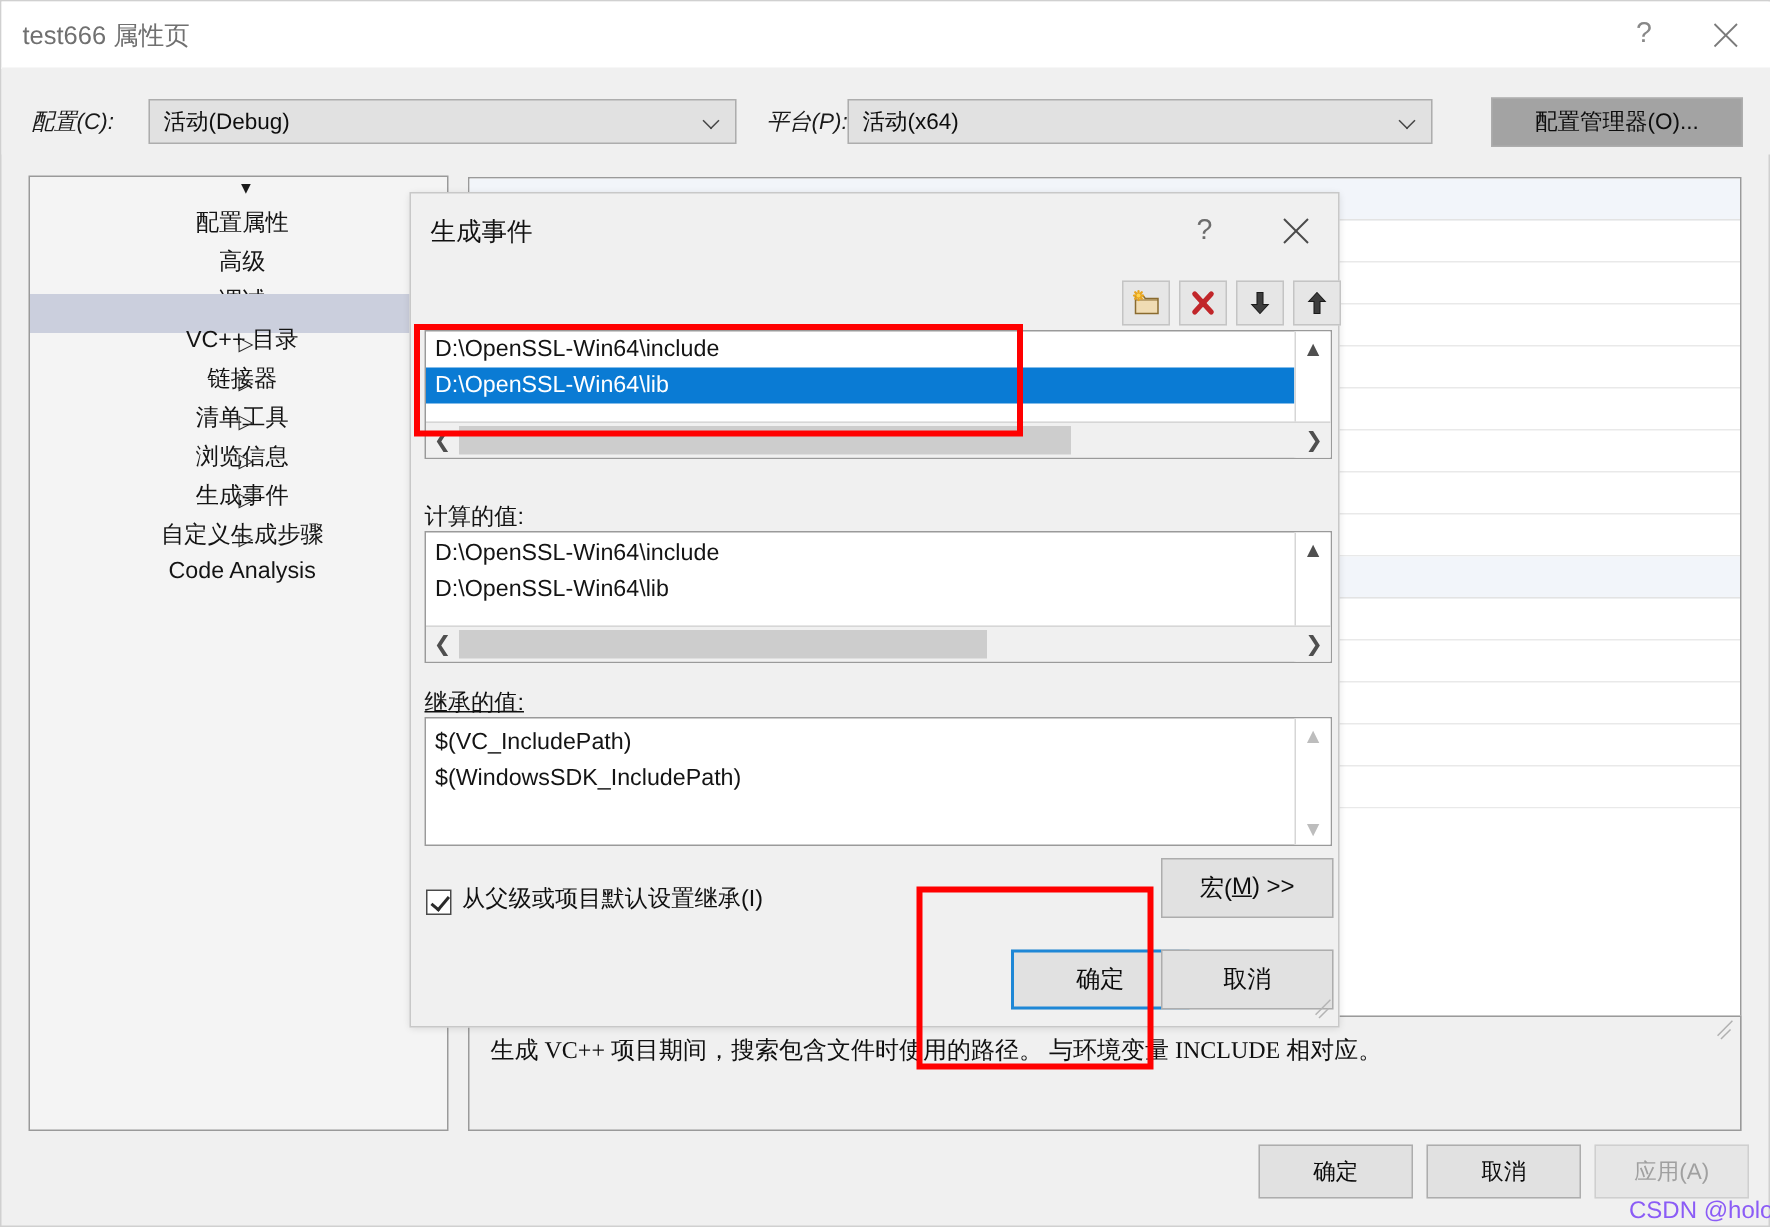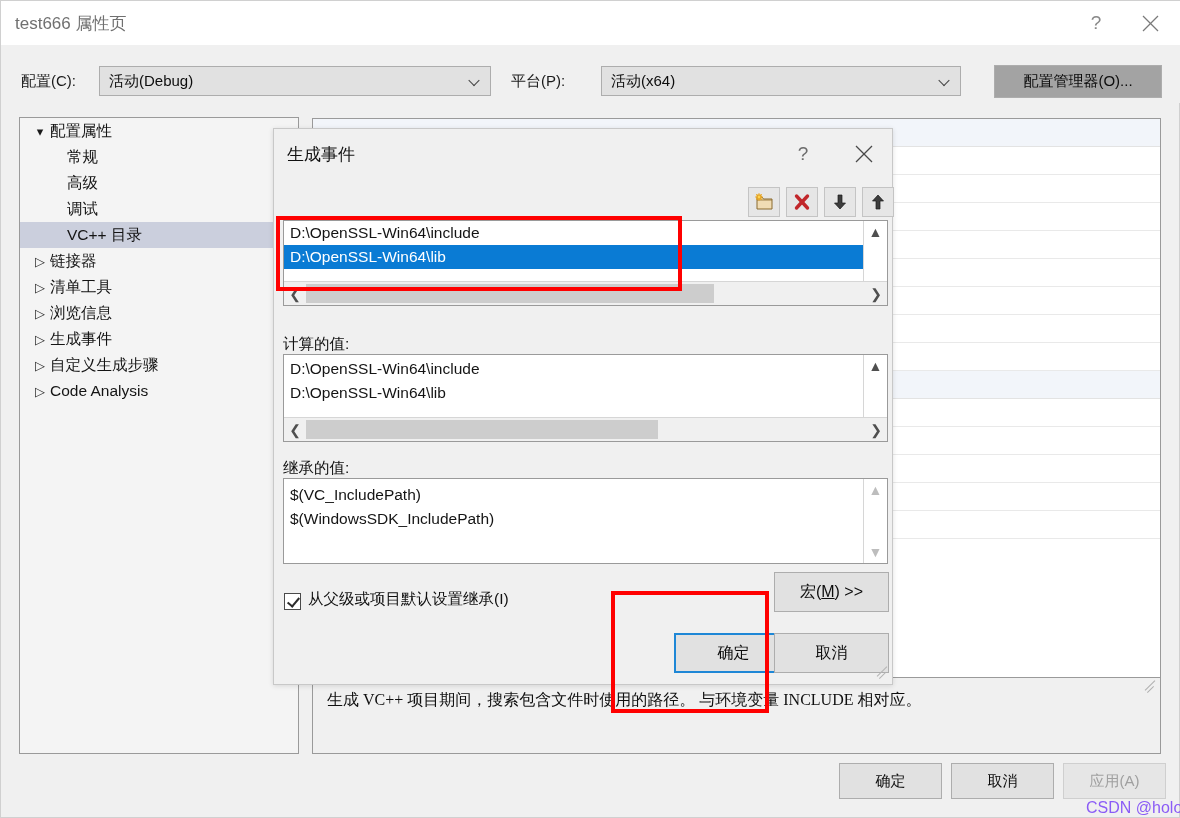--- a/index.html
+++ b/index.html
@@ -33,60 +33,60 @@
   .title-btn {
     position: absolute; top: 0; height: 44px; width: 46px;
     display: flex; align-items: center; justify-content: center;
     color: #888888;
   }
   .title-help { right: 62px; font-size: 19px; }
   .title-close { right: 8px; }
 
   
   .cfgrow { position: absolute; left: 0; top: 44px; width: 1180px; height: 58px; background: #f0f0f0; }
-  .cfg-label { position: absolute; font-size: 15px; color: #1a1a1a; white-space: nowrap; }
+  .cfg-label { position: absolute; font-size: 15px; color: #1a1a1a; white-space: nowrap; font-style: italic; }
   .cfg-label.c1 { left: 20px; top: 71px; }
   .cfg-label.c2 { left: 510px; top: 71px; }
   .combo {
     position: absolute; height: 30px;
     background: #e1e1e1; border: 1px solid #adadad;
     box-sizing: border-box;
     display: flex; align-items: center;
   }
   .combo .val { padding-left: 9px; font-size: 15px; color: #0d0d0d; white-space: nowrap; }
   .combo .chev {
     position: absolute; right: 9px; top: 50%; transform: translateY(-50%);
     width: 11px; height: 11px;
   }
   .combo .chev::before {
     content: ""; position: absolute; left: 0px; top: 1px;
     width: 7px; height: 7px;
     border-right: 1.4px solid #444; border-bottom: 1.4px solid #444;
     transform: rotate(45deg);
   }
   #combo-config { left: 98px; top: 65px; width: 392px; }
-  #combo-platform { left: 600px; top: 65px; width: 360px; }
+  #combo-platform { left: 564px; top: 65px; width: 390px; }
   .cfg-mgr-btn {
     position: absolute; left: 993px; top: 64px; width: 168px; height: 33px;
     background: #a3a3a3; border: 1px solid #adadad; box-sizing: border-box;
     display: flex; align-items: center; justify-content: center;
     font-size: 15px; color: #0d0d0d;
   }
 
   
   .treepanel {
     position: absolute; left: 18px; top: 116px;
     width: 280px; height: 637px;
     background: #f4f4f4; border: 1px solid #9a9a9a;
     box-sizing: border-box; overflow: hidden;
   }
   .tree-item {
     position: relative; height: 26px;
     display: flex; align-items: center;
-    font-size: 15.5px; color: #141414; white-space: nowrap;
+    font-size: 15.5px; color: #141414; white-space: nowrap; flex-direction: column;
   }
   .tree-item.sel { background: #cbcfdd; }
   .tri {
     width: 20px; flex: 0 0 20px; text-align: center;
     font-size: 9px; color: #4a4a4a; line-height: 1;
   }
   .tri.down::before  { content: "\25BE"; font-size: 13px; color: #1a1a1a; }
   .tri.hollow::before{ content: "\25B7"; font-size: 13px; color: #2a2a2a; }
   .tree-label { display: inline-block; }
 
@@ -290,24 +290,20 @@
     <span class="val">活动(x64)</span>
     <span class="chev"></span>
   </div>
   <div class="cfg-mgr-btn">配置管理器(O)...</div>
 
   <div class="treepanel">
     <div id="tree-host">
         <div class="tree-item" style="padding-left: 5px;">
           <span class="tri down" style="margin-left: 5px;"></span>
           <span class="tree-label">配置属性</span>
-        </div>
-        <div class="tree-item" style="padding-left: 5px;">
-          <span class="tri" style="margin-left: 22px;"></span>
-          <span class="tree-label">常规</span>
         </div>
         <div class="tree-item" style="padding-left: 5px;">
           <span class="tri" style="margin-left: 22px;"></span>
           <span class="tree-label">高级</span>
         </div>
         <div class="tree-item" style="padding-left: 5px;">
           <span class="tri" style="margin-left: 22px;"></span>
           <span class="tree-label">调试</span>
         </div>
         <div class="tree-item sel" style="padding-left: 5px;">
@@ -486,21 +482,21 @@
       </div>
       <div class="hscroll">
         <span class="hs-ar">❮</span>
         <span class="hs-track">
           <span class="hs-thumb" style="width:63%"></span>
         </span>
         <span class="hs-ar">❯</span>
       </div>
     </div>
 
-    <div class="section-label" style="left:9px; top:329px;">继承的值:</div>
+    <div class="section-label" style="left:9px; top:329px;text-decoration:underline;">继承的值:</div>
     <div class="listbox" style="left:9px; top:349px; width:605px; height:86px;">
       <div id="inh-host" style="position:absolute;left:0;top:4px;right:24px;">
           <div class="lb-row">$(VC_IncludePath)</div>
           <div class="lb-row">$(WindowsSDK_IncludePath)</div>
         </div>
       <div class="vscroll">
         <span class="ar dim">▲</span>
         <span class="ar dim">▼</span>
       </div>
     </div>

